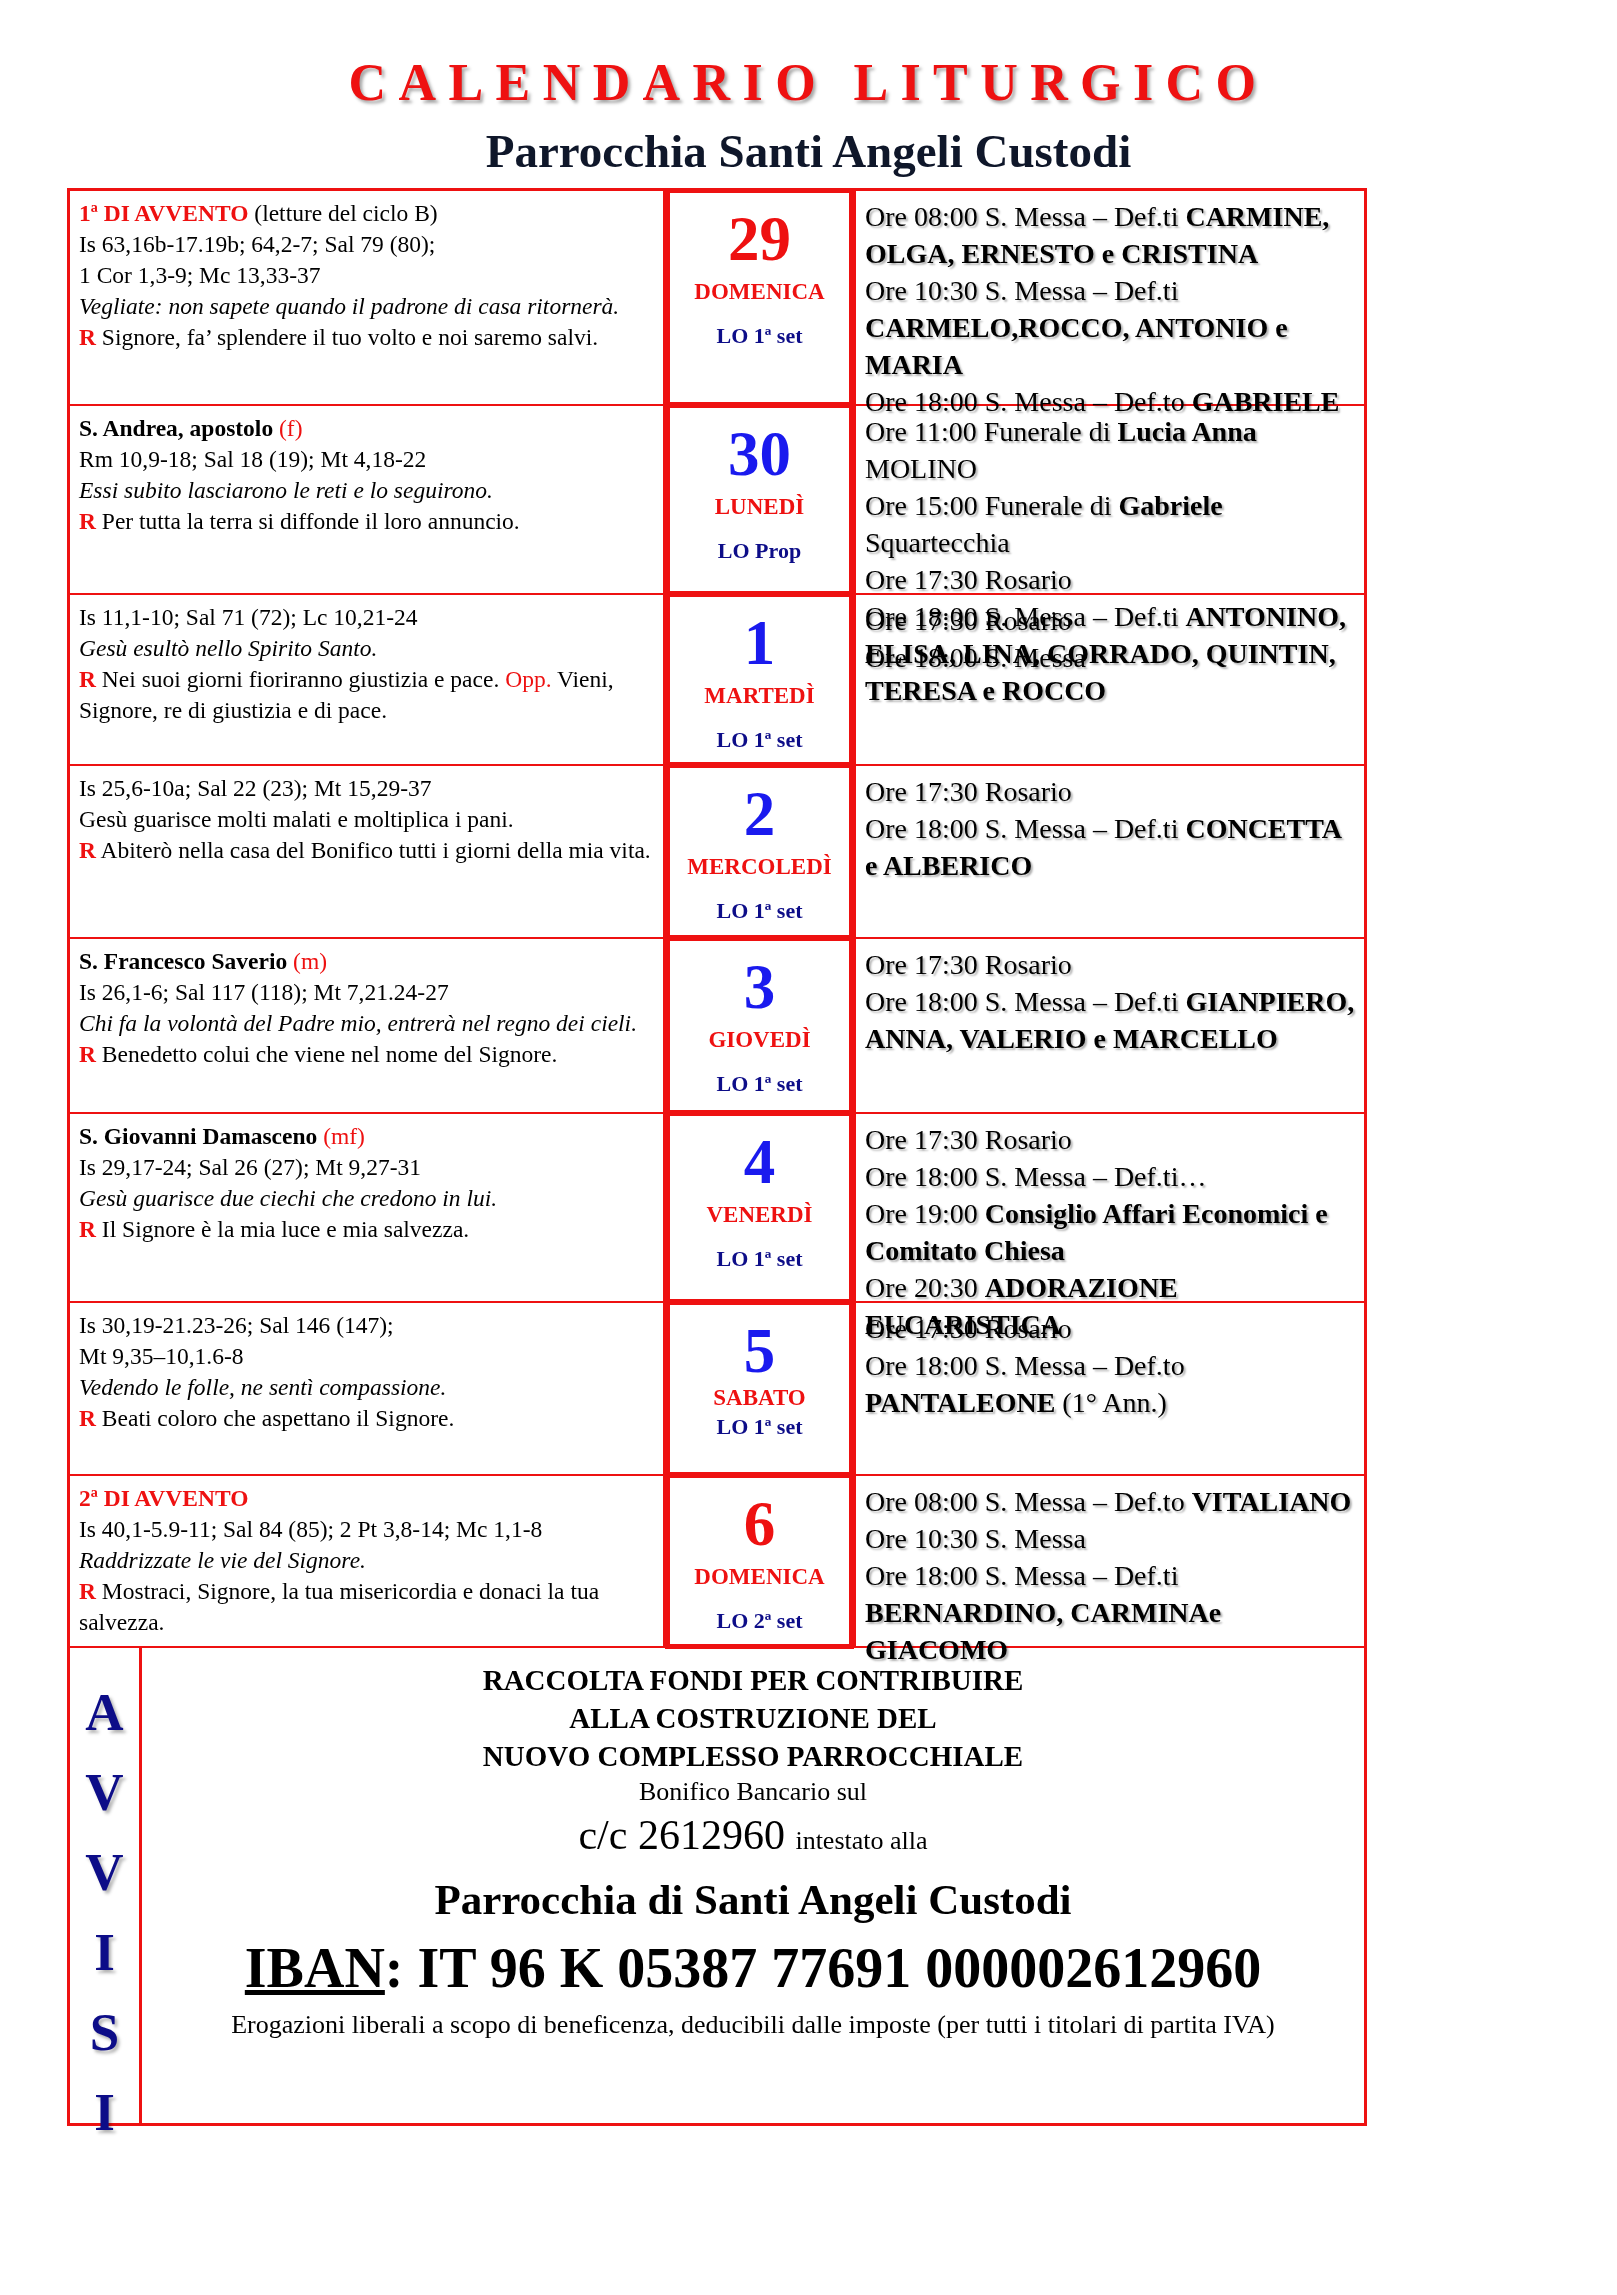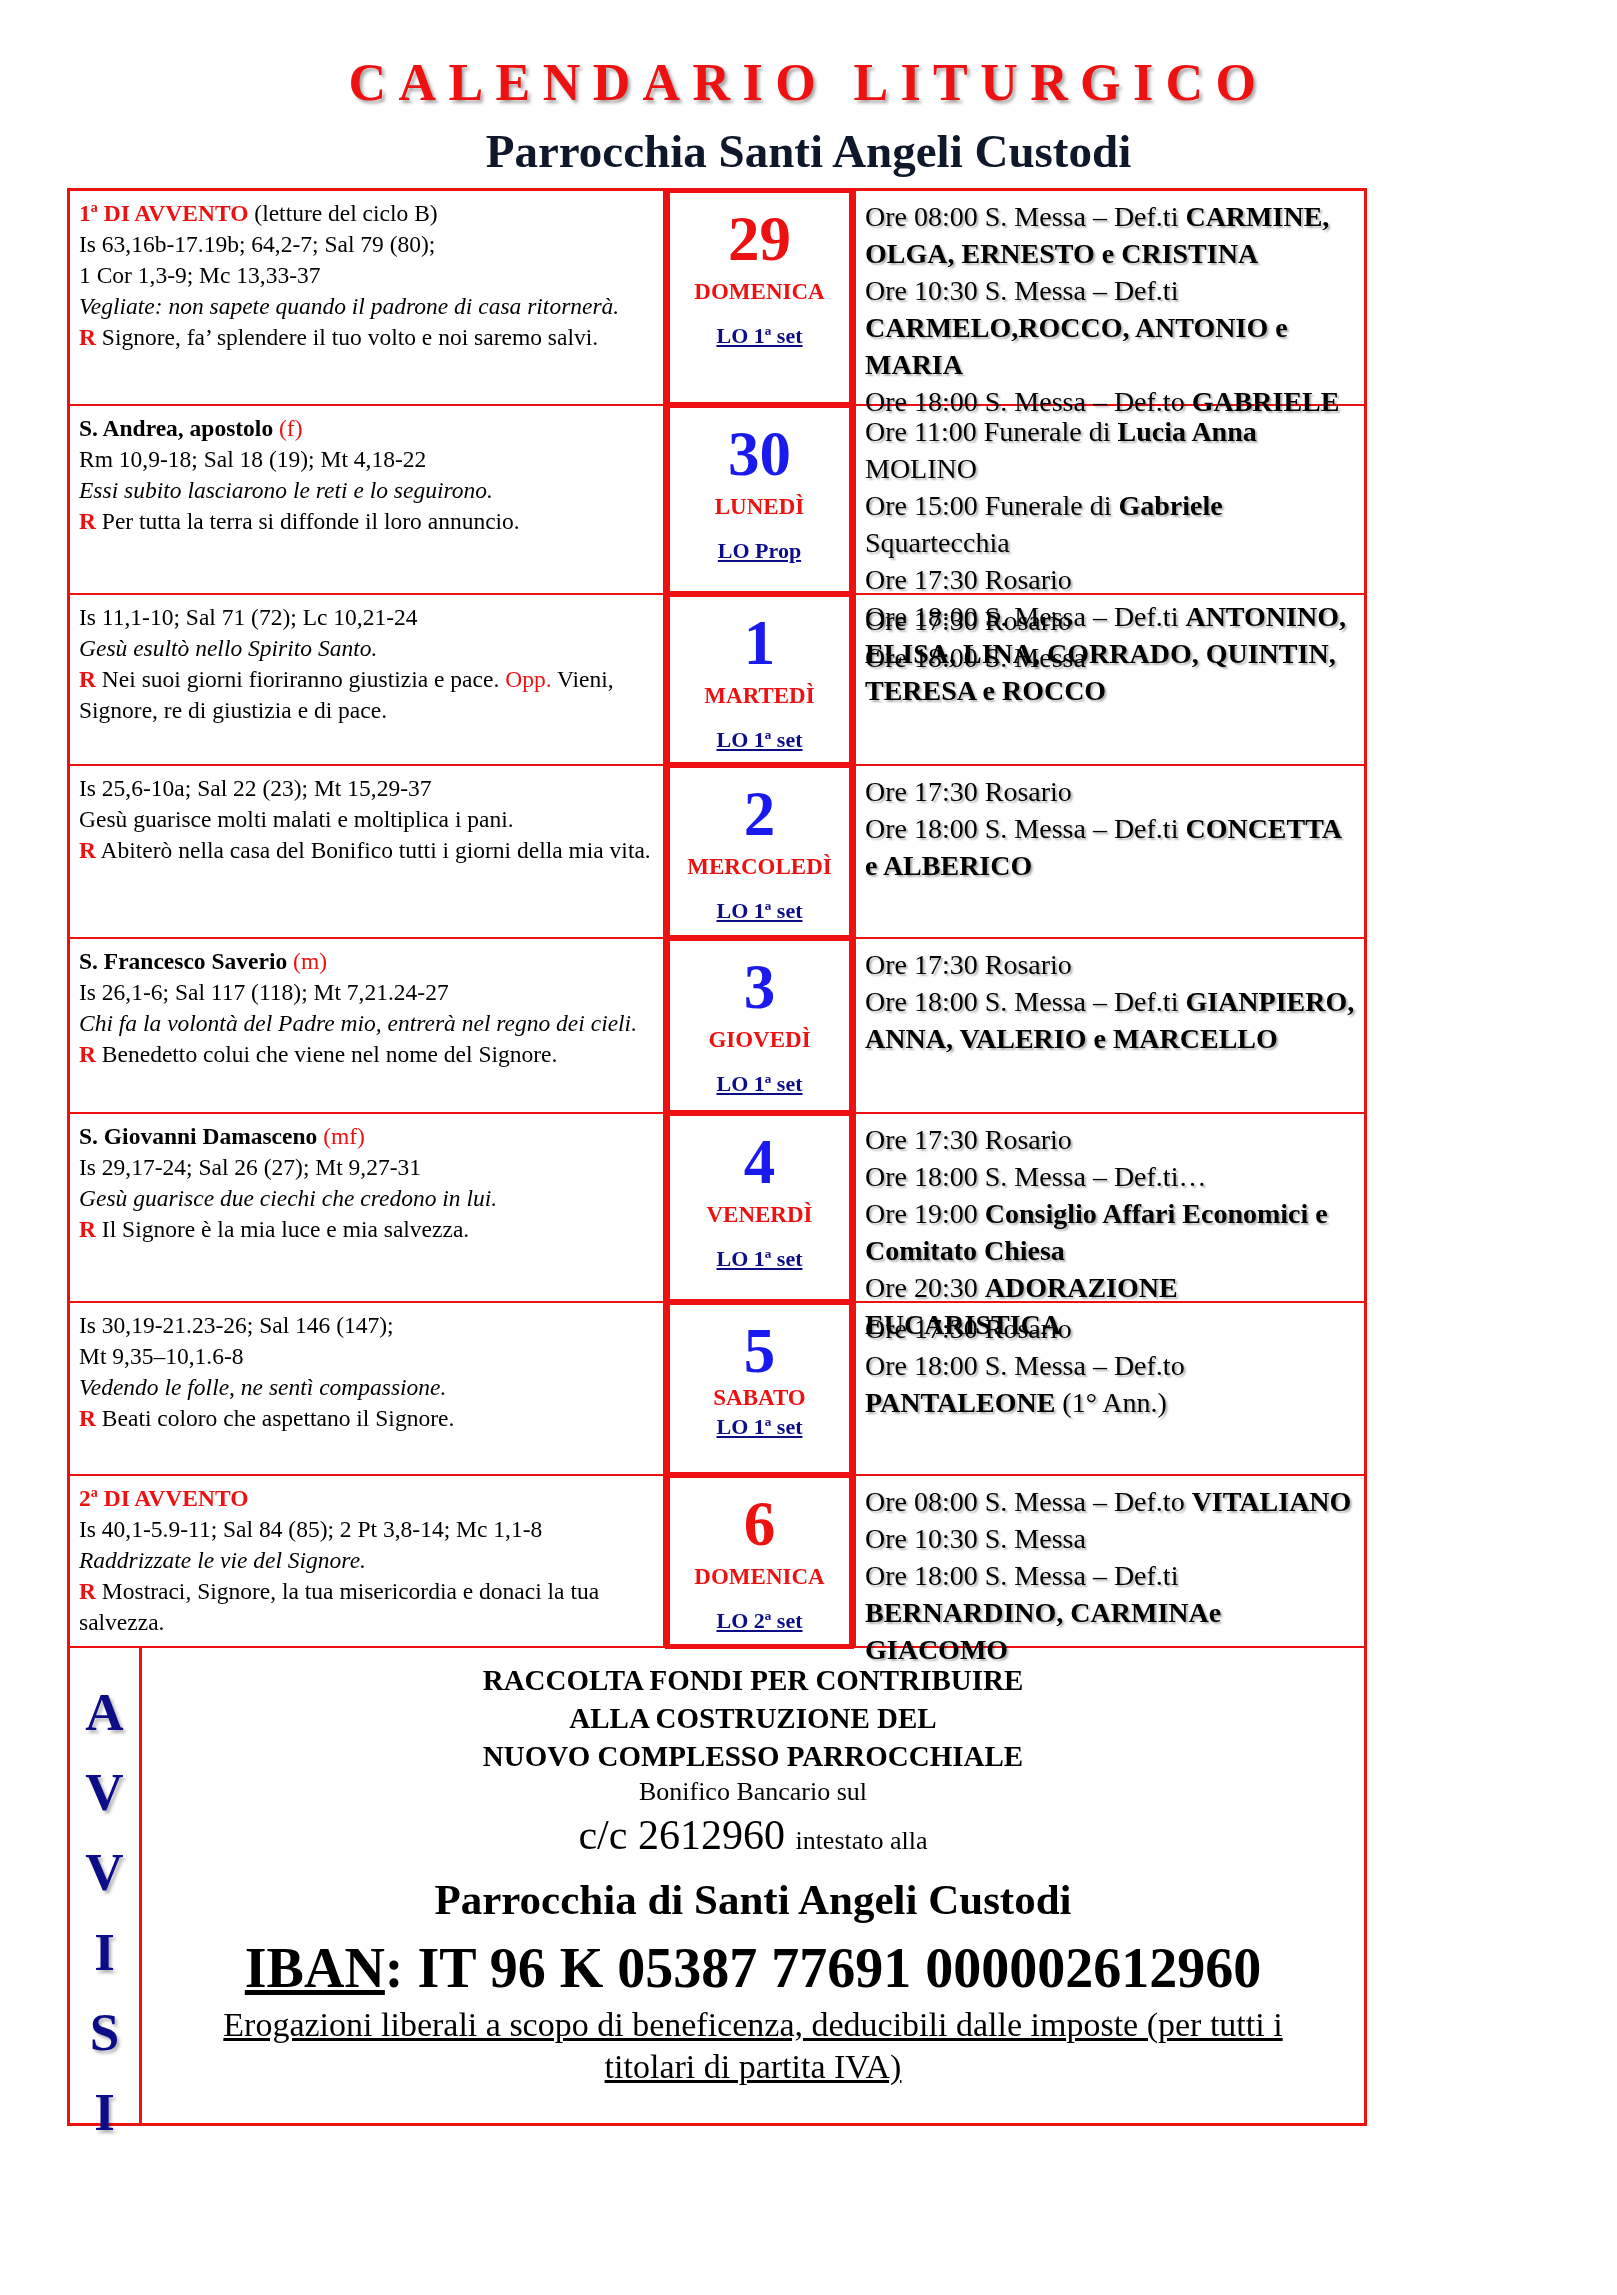--- a/index.html
+++ b/index.html
@@ -39,21 +39,21 @@
     flex: 1; box-sizing: border-box; padding: 6.5px 7.8px 5.2px 9px;
     font-size: 28px; line-height: 37px; border-left: 2.6px solid #ee1111;
     text-shadow: 2px 2px 2px rgba(0,0,0,0.3);
   }
   .red { color: #ee1111; }
   .b { font-weight: bold; }
   .i { font-style: italic; }
   .justify { text-align: justify; }
   .day-num { font-size: 63px; line-height: 1; margin-top: 14.3px; font-weight: bold; }
   .day-name { font-size: 23px; color: #ee1111; margin-top: 7.8px; }
-  .day-lo { font-size: 22px; color: #0d0d88; margin-top: 18px; text-decoration: underline; }
+  .day-lo { font-size: 22px; color: #0d0d88; margin-top: 18px; }
   .day-lo.tight { margin-top: 2.6px; }
   .avvisi {
     display: flex; border-top: none;
   }
   .avvisi-letters {
     width: 72px; box-sizing: border-box; border-right: 3.3px solid #ee1111;
     display: flex; flex-direction: column; align-items: center; padding-top: 23.5px;
   }
   .avvisi-letters span {
     font-size: 53px; font-weight: bold; color: #0d0d88; line-height: 80px;
@@ -62,21 +62,21 @@
   .avvisi-body {
     flex: 1; text-align: center; padding-top: 13px; padding-bottom: 25px;
   }
   .av-head { font-size: 29px; font-weight: bold; line-height: 38px; }
   .av-bon { font-size: 26px; line-height: 34px; }
   .av-cc { font-size: 42px; line-height: 52px; }
   .av-cc small { font-size: 26px; }
   .av-parish { font-size: 43px; font-weight: bold; line-height: 65px; }
   .av-iban { font-size: 56px; font-weight: bold; line-height: 72px; }
   .av-iban u { text-decoration: underline; }
-  .av-note { font-size: 34px; line-height: 42px; padding: 0 39px; text-decoration: underline; }
+  .av-note { font-size: 26px; line-height: 42px; padding: 0 39px; }
 </style>
 </head>
 <body>
 
 <div class="title">CALENDARIO LITURGICO</div>
 <div class="subtitle">Parrocchia Santi Angeli Custodi</div>
 
 <div class="grid">
 
   <div class="row" style="height:215px">

